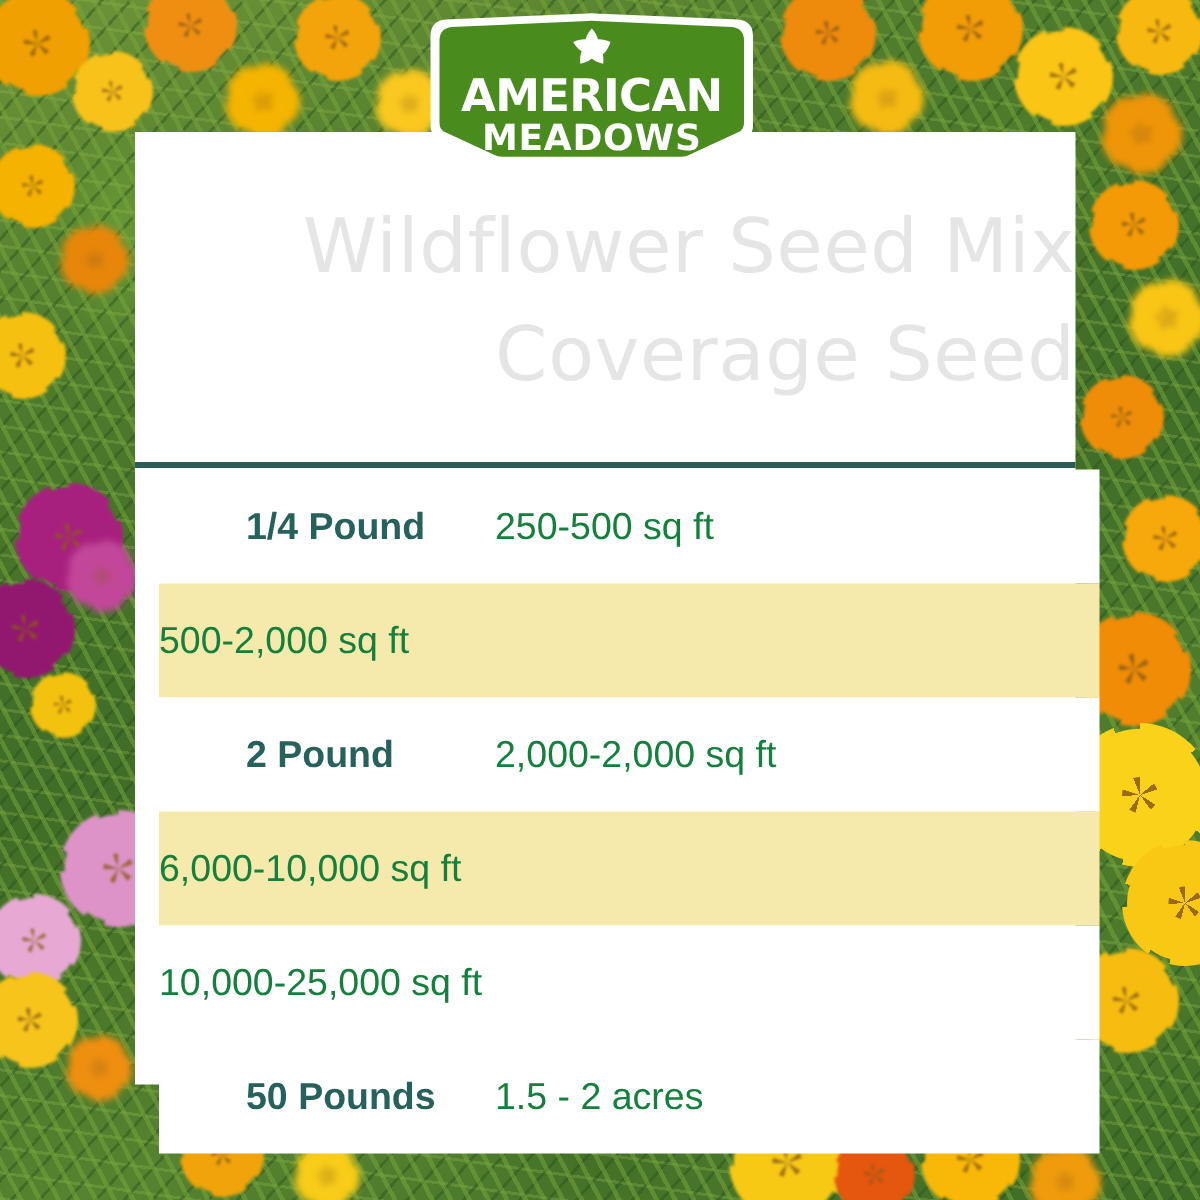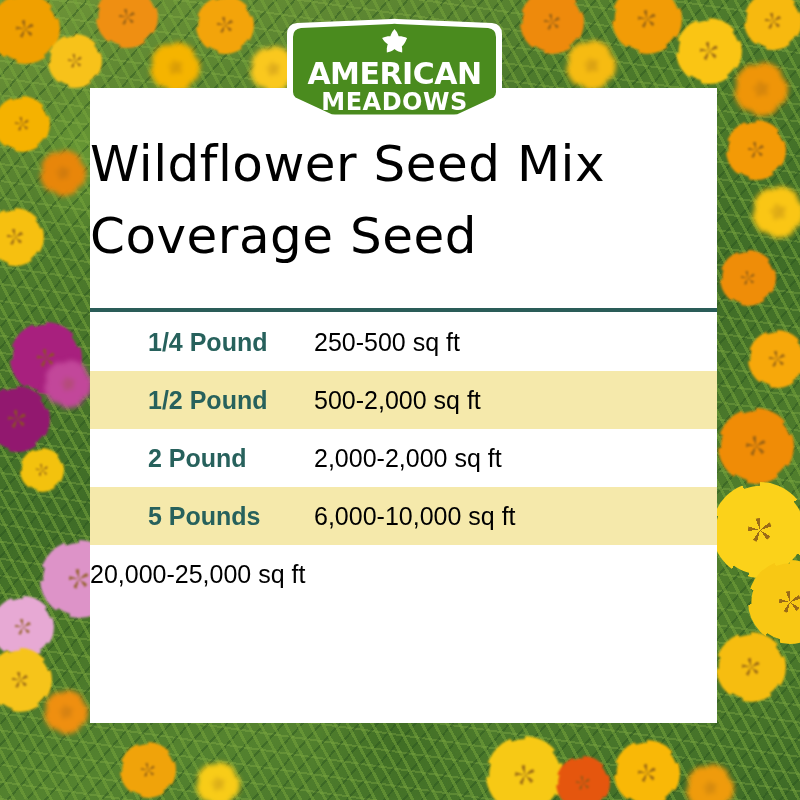--- a/index.html
+++ b/index.html
@@ -71,64 +71,64 @@
   .softer { filter:blur(2.6px); }
 
   
   #card {
     position:absolute; left:90px; top:88px; width:627px; height:635px;
     background:#ffffff;
   }
 
   
   #logo-badge {
-    position:absolute; left:273px; top:18px; width:243px; height:104px;
+    position:absolute; left:273px; top:8px; width:243px; height:104px;
     z-index:6;
     text-align:center;
   }
   #logo-badge svg { display:block; width:100%; height:100%; }
 
   
   #title-block {
     position:absolute; left:90px; top:128px; width:627px;
-    text-align:left;
+    text-align:right;
     font-family:"DejaVu Sans", sans-serif;
-    color:#000000;
+    color:#e5e5e5;
     z-index:5;
   }
   .title-line {
     font-size:50px; line-height:72px; font-weight:400;
     letter-spacing:.5px;
   }
 
   
   #divider {
     position:absolute; left:90px; top:308px; width:627px; height:4px;
     background:#2a5c58; z-index:5;
   }
 
   
   #coverage-table {
     position:absolute; left:90px; top:313px; width:627px; z-index:5;
   }
   .row {
     display:flex; align-items:center;
-    height:58px; width:100%;
+    height:76px; width:100%;margin-left:16px;
   }
   .row.alt { background:#f5e9ab; }
   .row.plain { background:#ffffff; }
   .cell-amount {
     width:224px; padding-left:58px;
     font-size:25px; font-weight:bold; color:#27615c;
     font-family:"Liberation Sans", sans-serif;
     white-space:nowrap;
   }
   .cell-coverage {
     flex:1;
-    font-size:25px; font-weight:400; color:#000000;
+    font-size:25px; font-weight:400; color:#15803d;
     font-family:"Liberation Sans", sans-serif;
     white-space:nowrap;
   }
 </style>
 </head>
 <body>
 
 <div id="poster">
 
   <div id="meadow">
@@ -287,29 +287,31 @@
   </div>
 
   <div id="divider"></div>
 
   <div id="coverage-table">
       <div class="row plain">
         <div class="cell-amount">1/4 Pound</div>
         <div class="cell-coverage">250-500 sq ft</div>
       </div>
       <div class="row alt">
-        <div class="cell-amount">1/2 Pound</div>
         <div class="cell-coverage">500-2,000 sq ft</div>
       </div>
       <div class="row plain">
         <div class="cell-amount">2 Pound</div>
         <div class="cell-coverage">2,000-2,000 sq ft</div>
       </div>
       <div class="row alt">
-        <div class="cell-amount">5 Pounds</div>
         <div class="cell-coverage">6,000-10,000 sq ft</div>
       </div>
       <div class="row plain">
-        <div class="cell-coverage">20,000-25,000 sq ft</div>
+        <div class="cell-coverage">10,000-25,000 sq ft</div>
+      </div>
+      <div class="row plain">
+        <div class="cell-amount">50 Pounds</div>
+        <div class="cell-coverage">1.5 - 2 acres</div>
       </div>
     </div>
 
 </div>
 
 </body></html>

